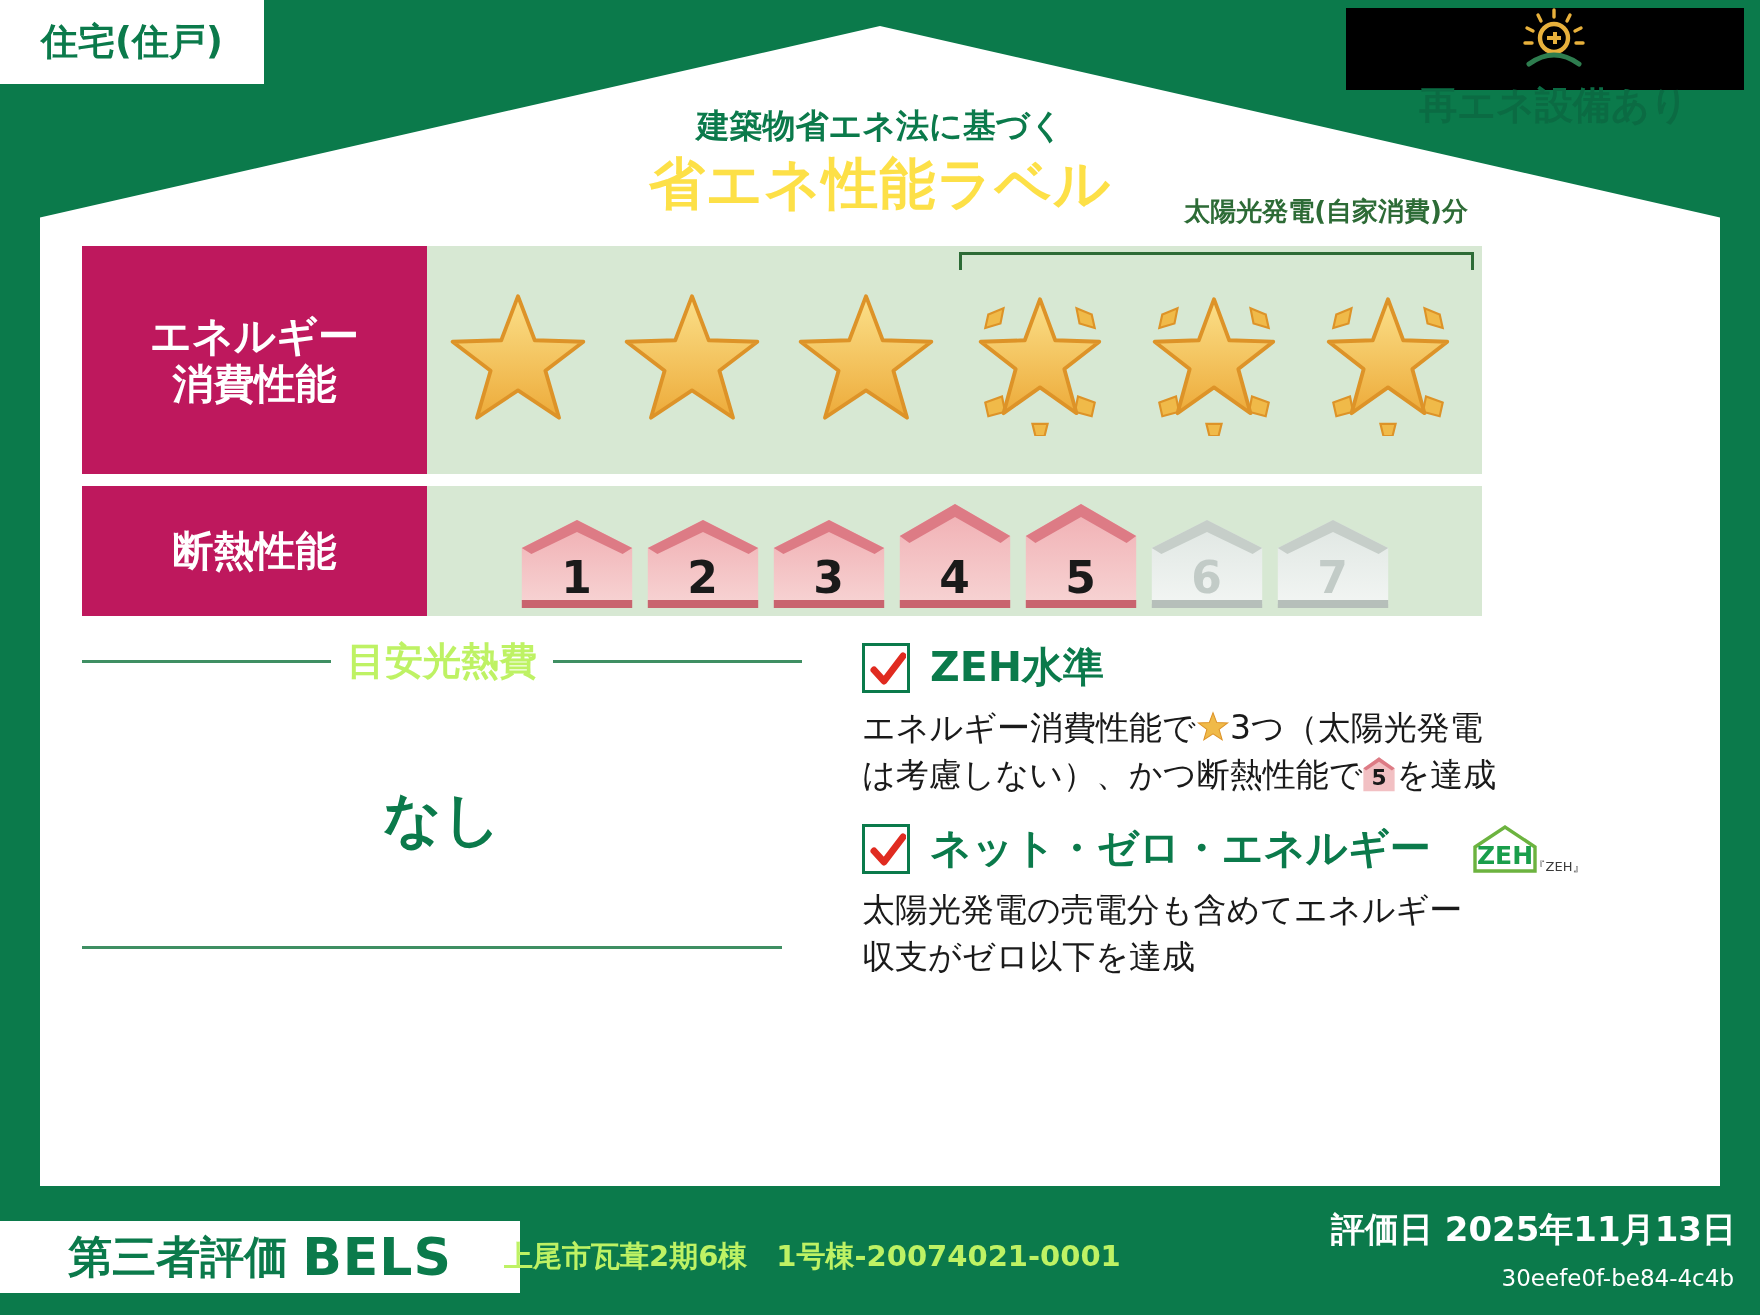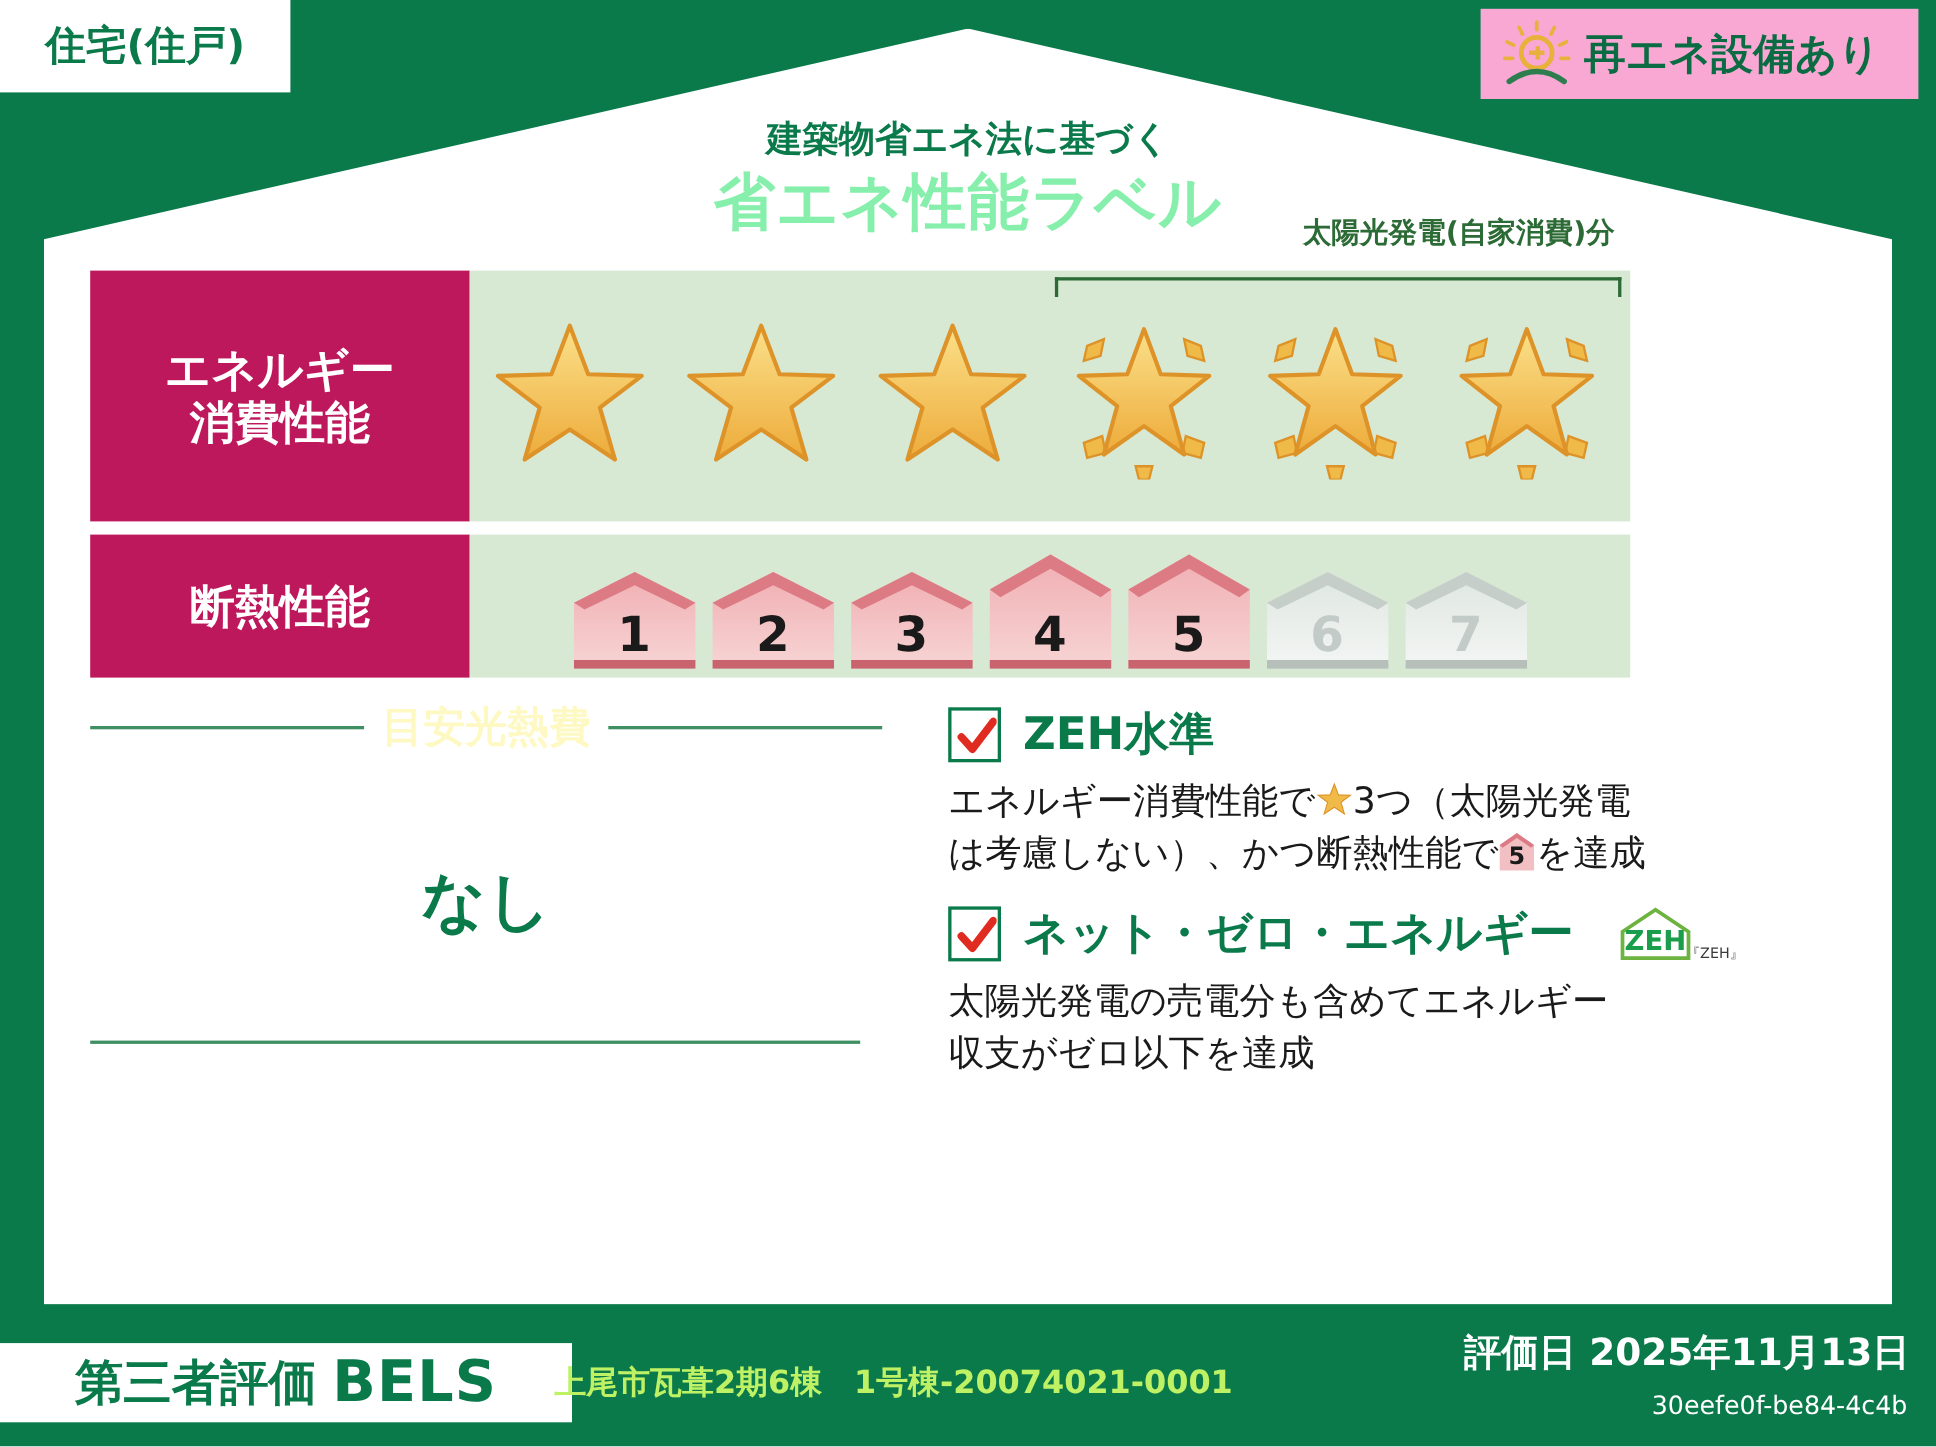--- a/index.html
+++ b/index.html
@@ -35,37 +35,38 @@
   .type-chip span {
     color: #0b7a4b; font-weight: bold; font-size: 37px;
     letter-spacing: 0px; white-space: nowrap;
   }
 
   
   .renew-badge {
     position: absolute;
     right: 16px; top: 8px;
     width: 398px; height: 82px;
-    background: #f9a8d4;
+    background: #000000;
     display: flex; align-items: center; gap: 10px;
     padding-left: 18px;
+    flex-direction: column;
   }
   .renew-badge .sun-icon { width: 66px; height: 62px; flex: 0 0 auto; }
   .renew-badge .renew-text {
     color: #0b6b43; font-weight: bold; font-size: 38px; white-space: nowrap;
   }
 
   
   .title-small {
     position: absolute; top: 104px; left: 0; width: 100%;
     text-align: center; color: #0b7a4b; font-weight: bold; font-size: 33px;
   }
   .title-big {
     position: absolute; top: 147px; left: 0; width: 100%;
-    text-align: center; color: #86efac; font-weight: bold; font-size: 56px;
+    text-align: center; color: #fde047; font-weight: bold; font-size: 56px;
     letter-spacing: 1px;
   }
 
   
   .perf-row {
     position: absolute; left: 82px; width: 1400px;
     display: flex; align-items: stretch;
   }
   .perf-row.energy { top: 246px; height: 228px; }
   .perf-row.insul  { top: 486px; height: 130px; border-radius: 17px; }
@@ -118,21 +119,21 @@
     bottom: 8px; text-align: center;
     font-size: 44px; font-weight: bold; line-height: 1;
   }
   .house-cell.on  .house-num { color: #1a1a1a; }
   .house-cell.off .house-num { color: #c2cbc7; }
 
   
   .cost-block { position: absolute; left: 82px; top: 636px; width: 720px; }
   .cost-head {
     display: flex; align-items: center; gap: 16px;
-    color: #fef9c3; font-weight: bold; font-size: 38px;
+    color: #bef264; font-weight: bold; font-size: 38px;
   }
   .cost-head .rule { flex: 1; height: 3px; background: #3f8f63; }
   .cost-value {
     margin-top: 94px; text-align: center;
     color: #0b7a4b; font-weight: bold; font-size: 58px;
   }
   .cost-rule-bottom {
     position: absolute; left: 82px; top: 946px; width: 700px; height: 3px;
     background: #3f8f63;
   }

